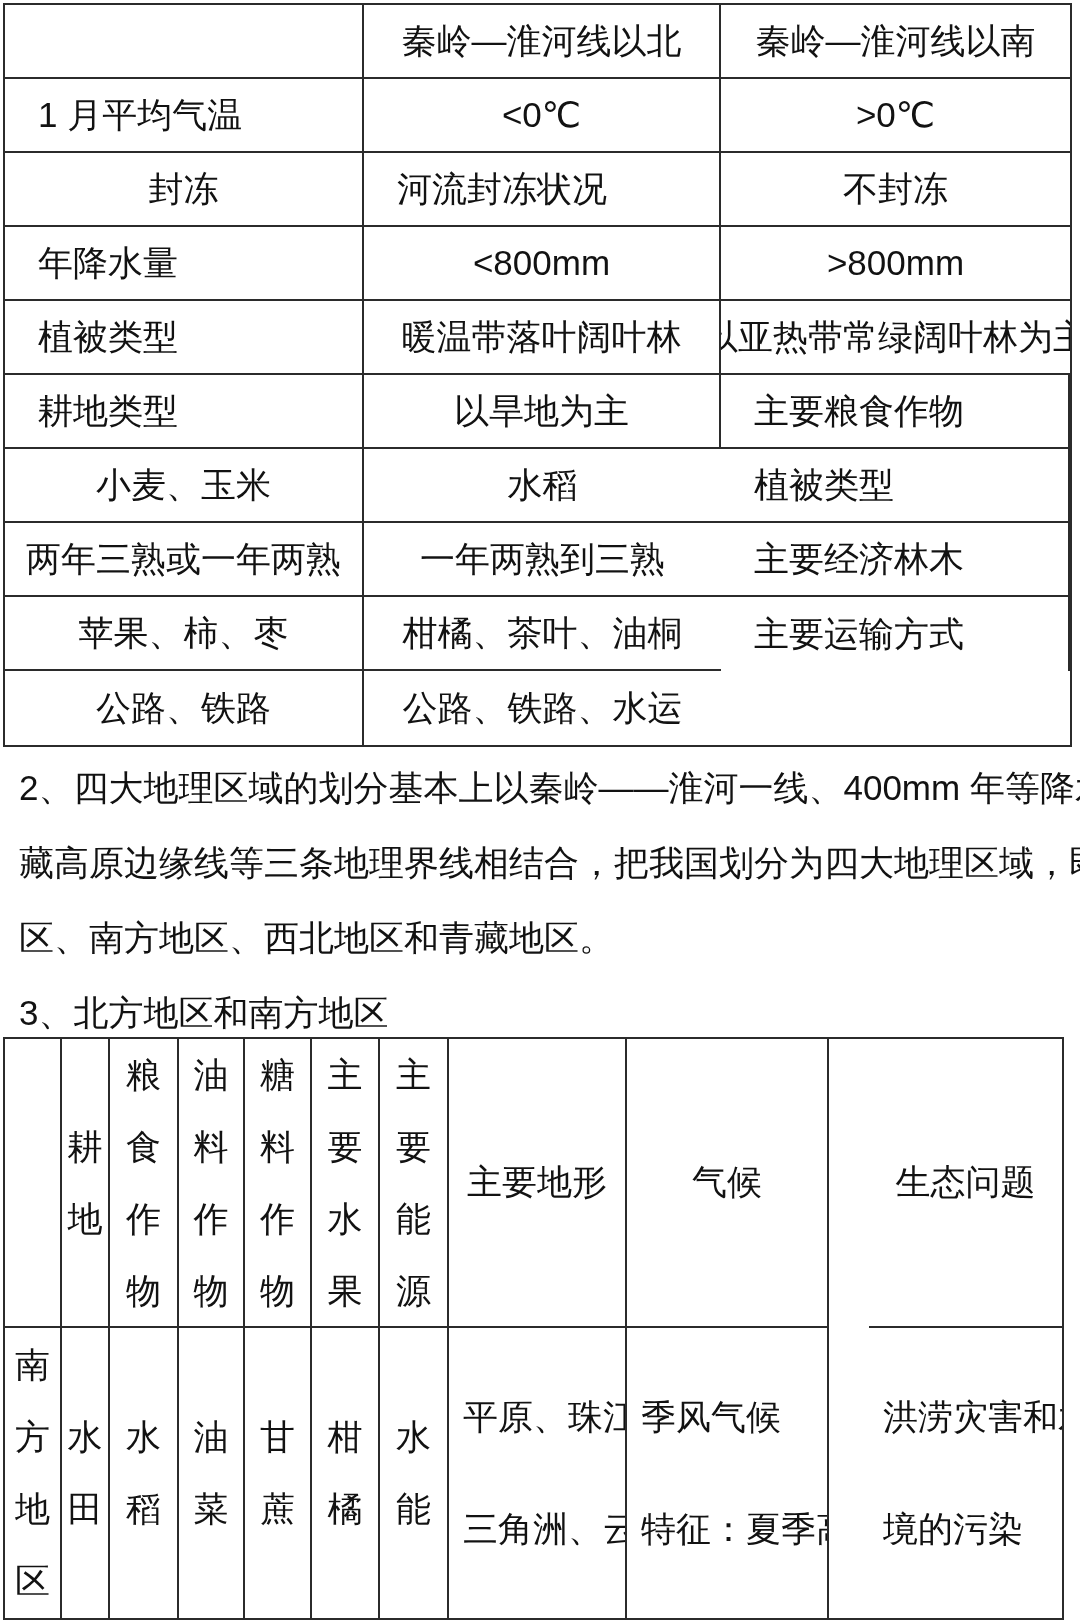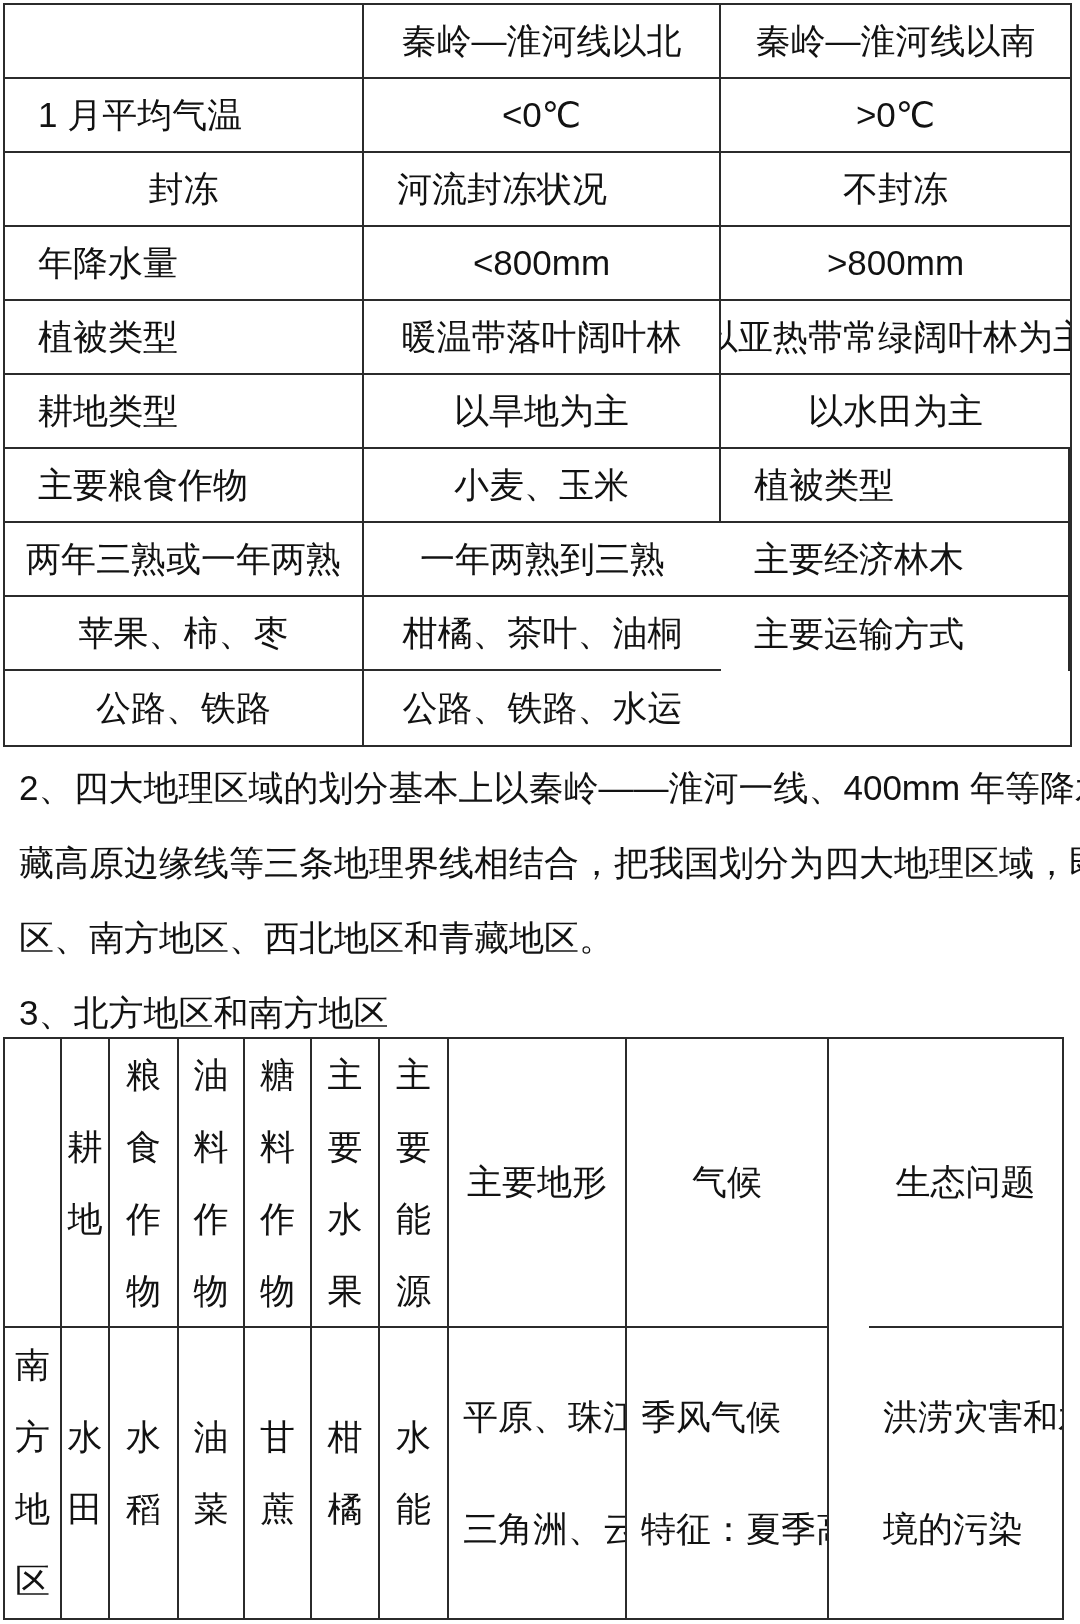--- a/index.html
+++ b/index.html
@@ -108,24 +108,24 @@
     <div class="cell label">年降水量</div>
     <div class="cell">&lt;800mm</div>
     <div class="cell col3">&gt;800mm</div>
 
     <div class="cell label">植被类型</div>
     <div class="cell">暖温带落叶阔叶林</div>
     <div class="cell col3">以亚热带常绿阔叶林为主</div>
 
     <div class="cell label">耕地类型</div>
     <div class="cell">以旱地为主</div>
-    <div class="cell col3">以水田为主</div>
 
     <div class="cell label">主要粮食作物</div>
     <div class="cell">小麦、玉米</div>
+    <div class="cell col3">水稻</div>
 
     <div class="cell label">植被类型</div>
     <div class="cell">两年三熟或一年两熟</div>
     <div class="cell col3">一年两熟到三熟</div>
 
     <div class="cell label">主要经济林木</div>
     <div class="cell">苹果、柿、枣</div>
     <div class="cell col3">柑橘、茶叶、油桐</div>
 
     <div class="cell label rowlast">主要运输方式</div>

